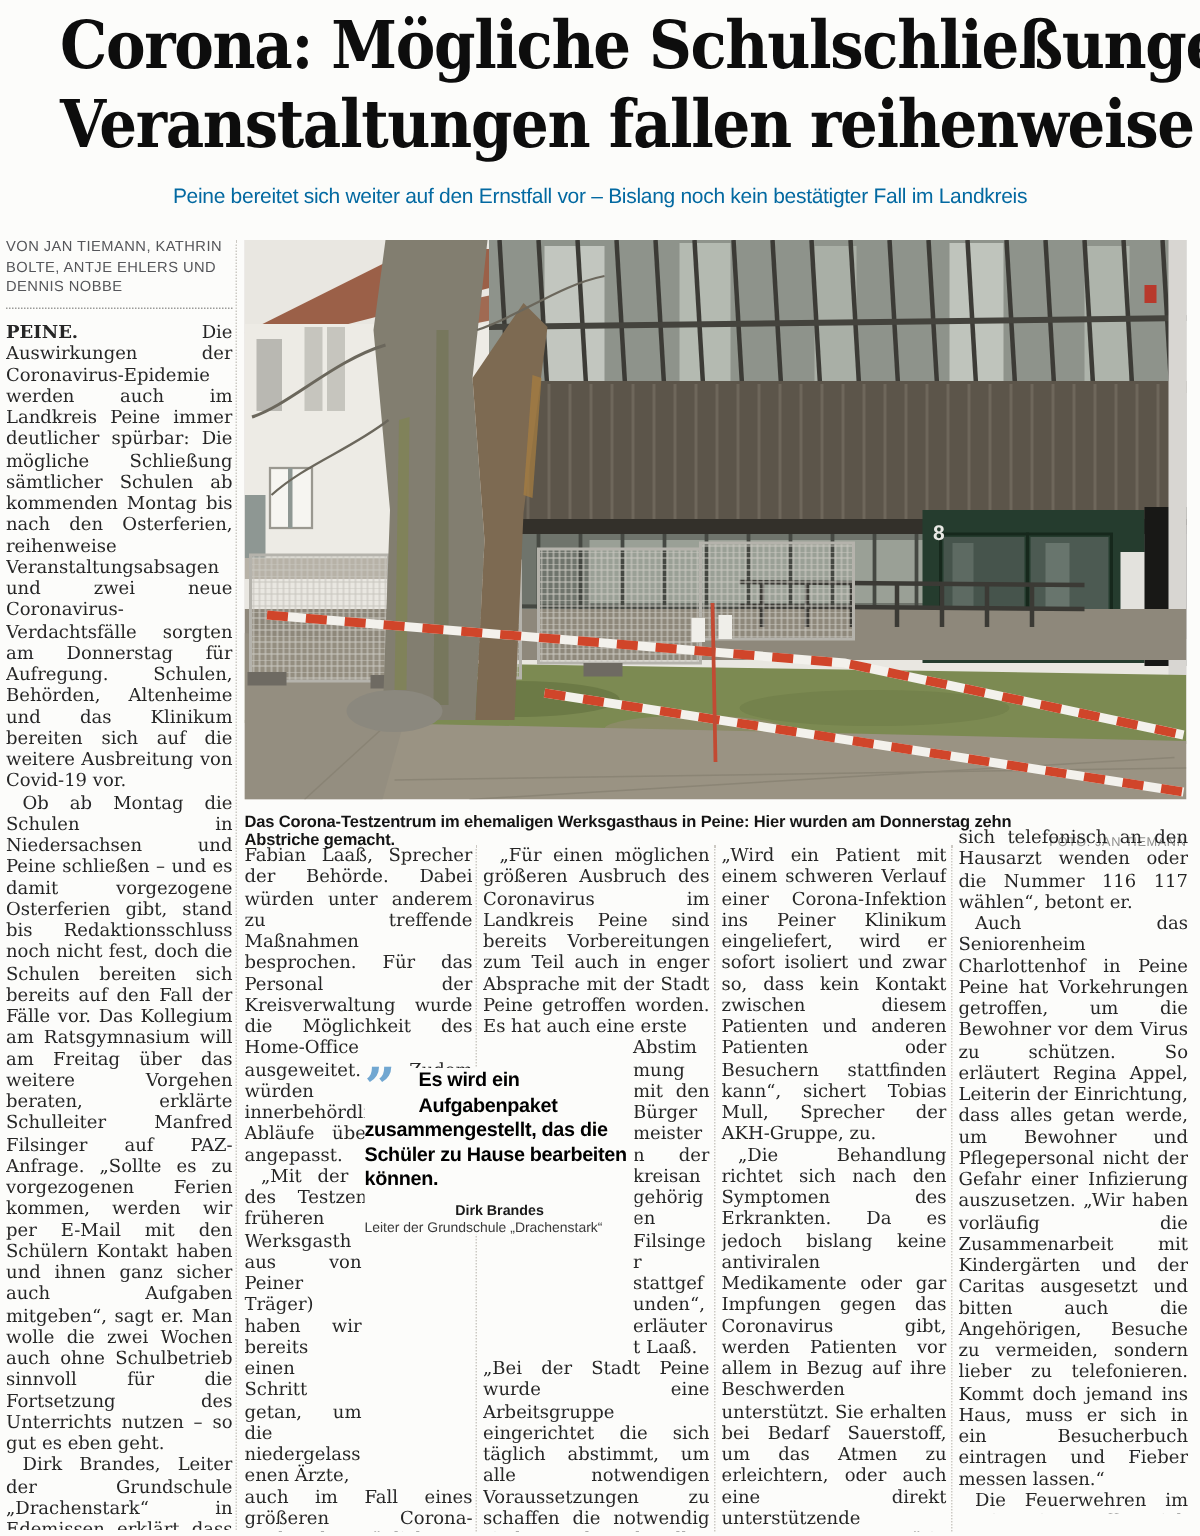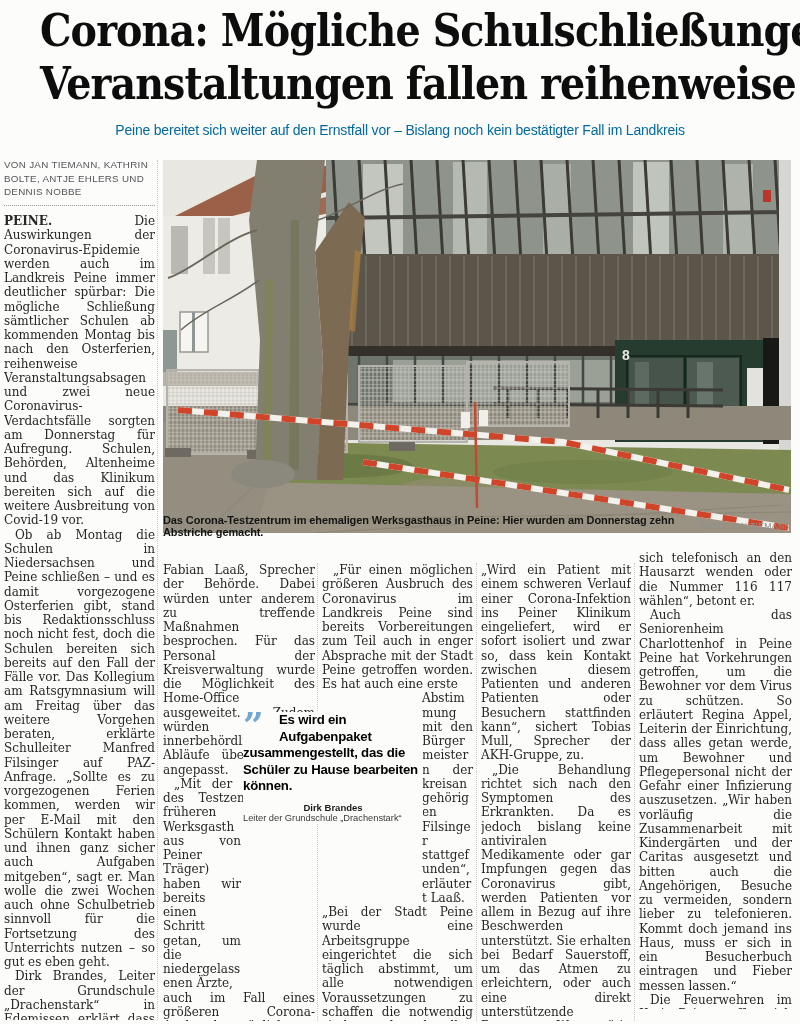--- a/index.html
+++ b/index.html
@@ -40,22 +40,22 @@
   
   .vsep { position:absolute; width:0; border-left:1.5px dotted #ccc9c3; }
   .vsep1 { left:157px; top:160px; height:860px; }
   .vsep2 { left:317px; top:563px; height:458px; }
   .vsep3 { left:476px; top:563px; height:458px; }
   .vsep4 { left:634px; top:563px; height:458px; }
   
   .photo { position:absolute; left:163px; top:160px; width:628px; height:373px;
     background:#dddbd5; overflow:hidden; }
   .photo svg { display:block; width:100%; height:100%; }
-  .caption-row { position:absolute; left:163px; top:514px; width:628px;
-    display:flex; justify-content:space-between; align-items:center;
+  .caption-row { position:absolute; left:163px; top:542px; width:628px;
+    display:flex; justify-content:space-between; align-items:flex-end;
     font-family:"Liberation Sans", sans-serif; }
   .caption { font-size:11px; font-weight:bold; color:#141414; letter-spacing:-0.1px; }
   .credit { font-size:8.5px; color:#8f8f8d; letter-spacing:0.4px; white-space:nowrap; margin-left:24px; }
   
   .pull-quote { position:absolute; left:243px; top:712px; width:180px; min-height:108px;
     background:#fcfcfa; z-index:3; font-family:"Liberation Sans", sans-serif; }
   .q-mark { float:left; width:36px; height:20px; font-family:"DejaVu Serif", serif;
     font-weight:bold; font-size:36px; line-height:26px; color:#71a7d1; }
   .q-text { font-size:13.2px; line-height:16.5px; font-weight:bold; color:#000000;
     text-align:left; letter-spacing:-0.2px; }

